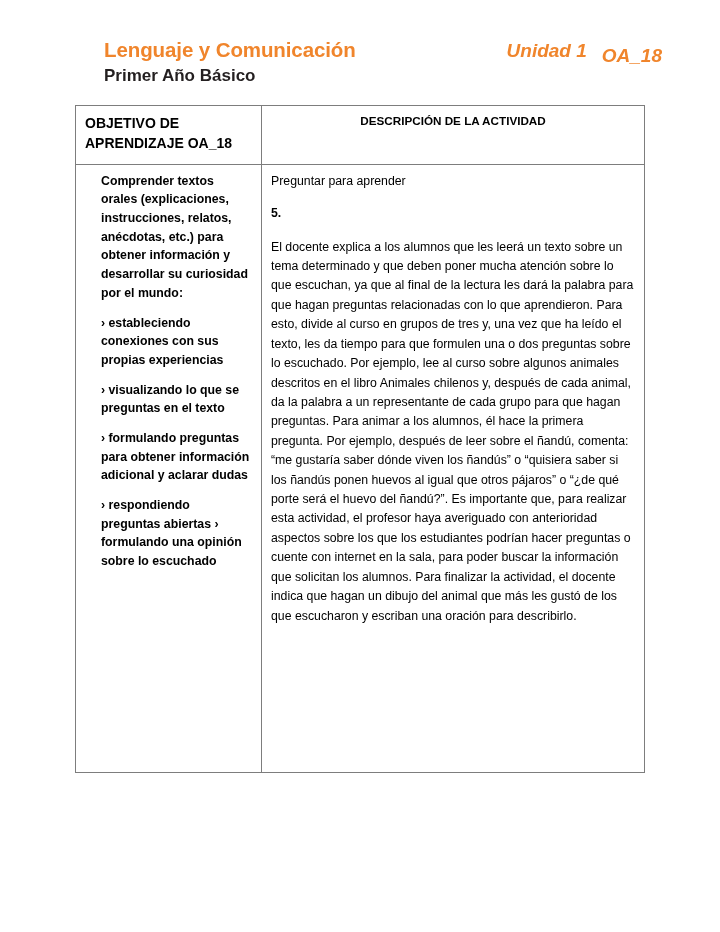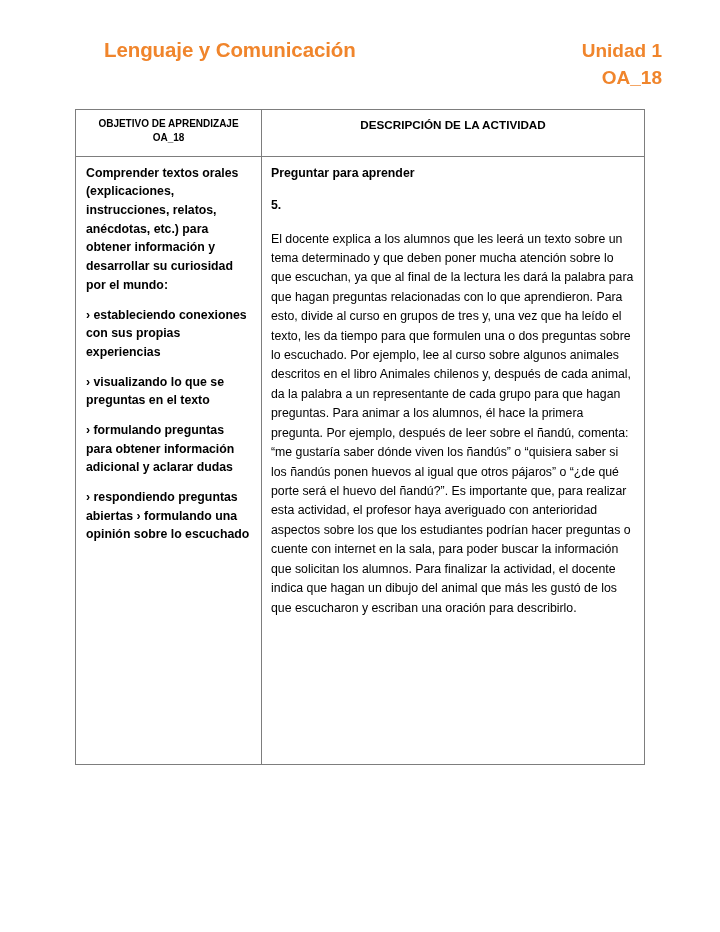--- a/index.html
+++ b/index.html
@@ -40,23 +40,24 @@
   }
   .grade-title {
     font-size: 17px;
     font-weight: bold;
     color: #231f20;
     margin-top: 4px;
     line-height: 1.15;
   }
   .header-right {
     display: flex;
-    flex-direction: column;
-    align-items: flex-end;
+    flex-direction: row;
+    align-items: flex-start;
     padding-top: 2px;
+    font-style: italic;
   }
   .unit-title {
     font-size: 19px;
     font-weight: bold;
     color: #f0852c;
     line-height: 1.15;
   }
   .oa-title {
     font-size: 19px;
     font-weight: bold;
@@ -80,72 +81,72 @@
   }
   table.activity-table td,
   table.activity-table th {
     border: 1px solid #7d7d7d;
     vertical-align: top;
     padding: 7px 9px 10px 9px;
   }
   .col-obj { width: 186px; }
   .col-desc { width: 383px; }
   th.head-obj {
-    text-align: center;
-    font-size: 10px;
+    text-align: left;
+    font-size: 14px;
     font-weight: bold;
     line-height: 1.45;
     padding: 8px 9px 17px 9px;
   }
   th.head-desc {
     text-align: center;
     font-size: 11.7px;
     font-weight: bold;
     line-height: 1.45;
     padding: 8px 9px 17px 9px;
   }
   td.obj-cell {
     font-size: 12.3px;
     font-weight: bold;
     line-height: 1.52;
     padding-top: 9px;
   }
   td.obj-cell p {
-    margin: 0 0 11px 1px;
+    margin: 0 0 11px 16px;
   }
   td.obj-cell p:last-child {
     margin-bottom: 0;
   }
   td.desc-cell {
     font-size: 12.3px;
     line-height: 1.58;
     padding-top: 9px;
     height: 590px;
   }
   .desc-lead {
     margin: 0 0 13px 0;
-    font-weight: bold;
   }
   .desc-num {
     margin: 0 0 14px 0;
     font-weight: bold;
   }
   .desc-body {
     margin: 0;
     text-align: left;
   }
 </style>
 </head>
 <body>
 
 <div class="page">
 
   <div class="header">
     <div class="header-left">
       <div class="subject-title">Lenguaje y Comunicación</div>
+      <div class="grade-title">Primer Año Básico</div>
     </div>
     <div class="header-right">
       <div class="unit-title">Unidad 1</div>
       <div class="oa-title">OA_18</div>
     </div>
   </div>
 
 
   <table class="activity-table">
     <colgroup>

